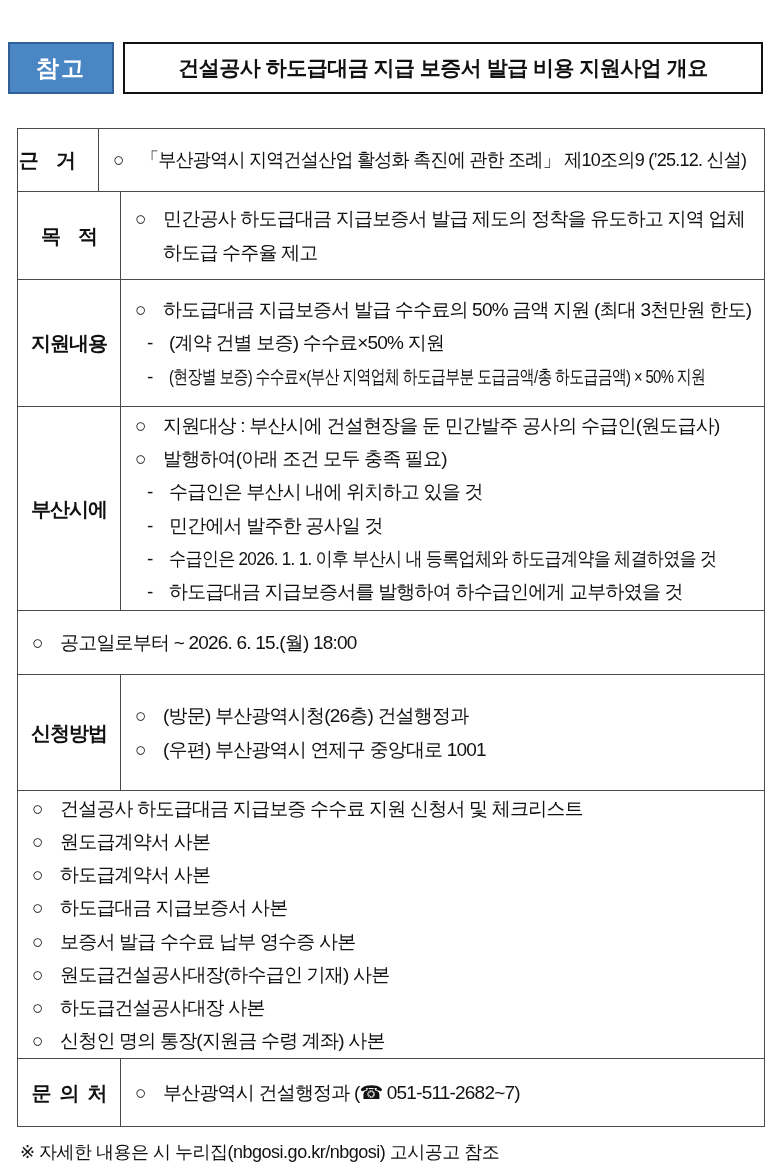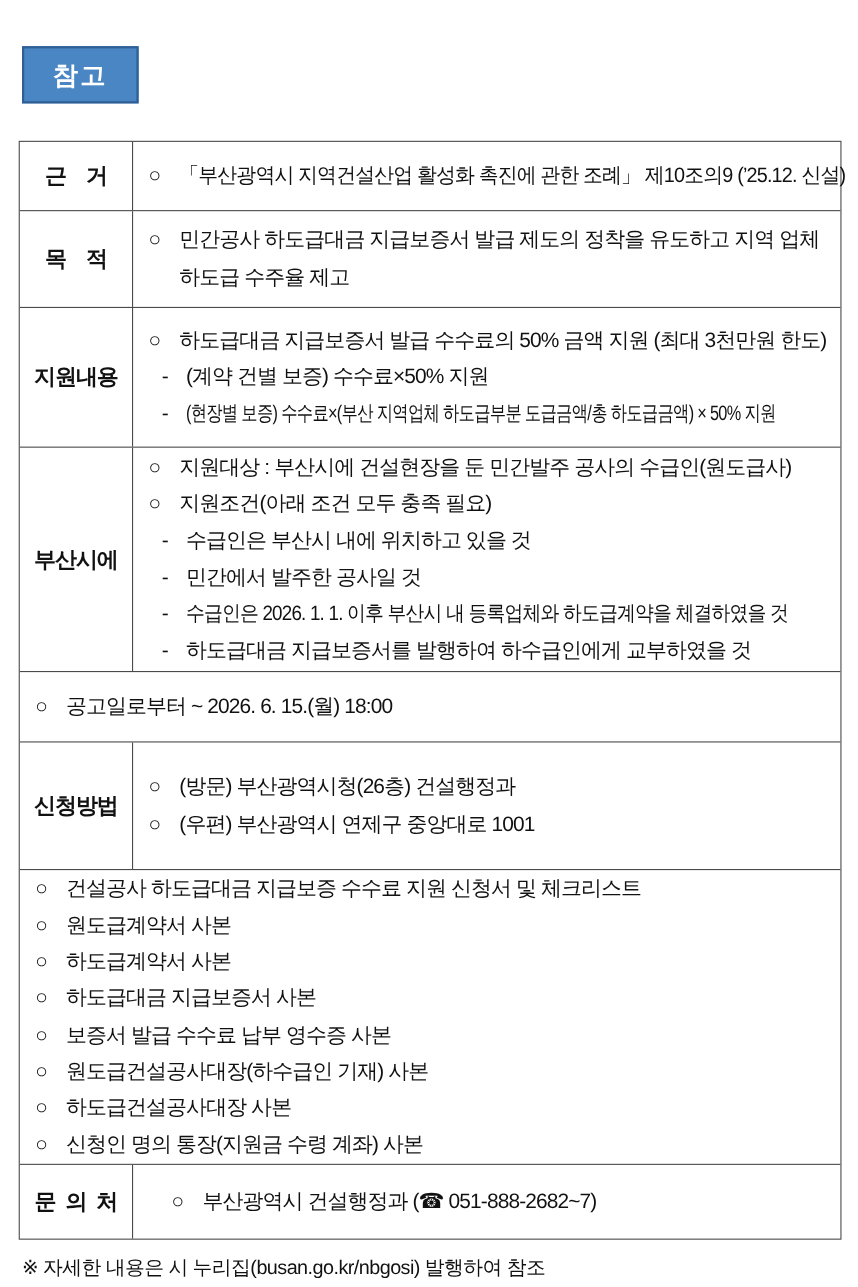--- a/index.html
+++ b/index.html
@@ -3,47 +3,47 @@
 <meta charset="utf-8">
 <style>
   * { margin:0; padding:0; box-sizing:border-box; }
   html,body { background:#ffffff; }
   .page {
     position:relative; width:780px; height:1170px; background:#ffffff;
     font-family:"Liberation Sans","DejaVu Sans",sans-serif; color:#111;
     overflow:hidden;
   }
   
-  .header { position:absolute; left:20px; top:42px; width:755px; height:63px; display:flex; gap:9px; }
+  .header { position:absolute; left:8px; top:42px; width:755px; height:63px; display:flex; gap:9px; }
   .badge {
     width:106px; height:52px; background:#4a86c4; border:2px solid #2f5f94;
     color:#ffffff; font-weight:bold; font-size:23px;
     display:flex; align-items:center; justify-content:center; letter-spacing:2px;
   }
   .title-box {
     flex:1; height:52px; border:2px solid #111111; background:#ffffff;
     display:flex; align-items:center; justify-content:center;
     font-weight:bold; font-size:21px; letter-spacing:-0.5px; white-space:nowrap;
   }
   
   .info-table { position:absolute; left:17px; top:128px; width:748px; border:1px solid #4a4a4a; }
   .trow { display:flex; border-top:1px solid #4a4a4a; }
-  .trow:first-child { border-top:none; }
+  .trow:first-child { border-top:none;justify-content:center; }
   .tlabel {
     width:103px; flex:none; border-right:1px solid #4a4a4a;
     display:flex; align-items:center; justify-content:center; text-align:center;
     font-weight:bold; font-size:20px; white-space:pre-wrap; line-height:1.3;
     letter-spacing:-1px;
   }
   .tcontent {
     flex:1; padding:6px 8px 6px 14px; display:flex; flex-direction:column;
     justify-content:center; font-size:19px; line-height:1.74; letter-spacing:-0.8px;
   }
   .r0 { height:62px; } .r1 { height:88px; } .r2 { height:127px; } .r3 { height:204px; }
-  .r4 { height:64px; } .r5 { height:116px; } .r6 { height:268px; } .r7 { height:68px;gap:21px; }
+  .r4 { height:64px; } .r5 { height:116px; } .r6 { height:268px; } .r7 { height:68px; }
   .item { display:flex; align-items:flex-start; }
   .item .marker { flex:none; width:28px; }
   .item.dash { padding-left:12px; }
   .item.dash .marker { width:22px; }
   .item.cont { padding-left:94px; }
   .item.cont .marker { width:0; }
   .item .text { flex:1; }
   .fit80 .text, .fit90 .text, .fit95 .text { flex:none; display:inline-block; white-space:nowrap; transform-origin:left center; }
   .fit80 .text { transform:scaleX(0.78); }
   .fit90 .text { transform:scaleX(0.90); }
@@ -51,20 +51,21 @@
   
   .footer-note { position:absolute; left:20px; top:1140px; font-size:18px; letter-spacing:-0.5px; }
 </style>
 </head>
 <body>
 
 <div class="page">
 
   <div class="header">
     <div class="badge">참고</div>
+    <div class="title-box">건설공사 하도급대금 지급 보증서 발급 비용 지원사업 개요</div>
   </div>
 
   <div class="info-table">
 
     <div class="trow r0">
       <div class="tlabel">근    거</div>
       <div class="tcontent">
         <div class="item circle fit95">
           <span class="marker">○</span>
           <span class="text">「부산광역시 지역건설산업 활성화 촉진에 관한 조례」 제10조의9  (’25.12. 신설)</span>
@@ -102,21 +103,21 @@
 
     <div class="trow r3">
       <div class="tlabel">부산시에</div>
       <div class="tcontent">
         <div class="item circle">
           <span class="marker">○</span>
           <span class="text">지원대상 : 부산시에 건설현장을 둔 민간발주 공사의 수급인(원도급사)</span>
         </div>
         <div class="item circle">
           <span class="marker">○</span>
-          <span class="text">지원조건(아래 조건 모두 충족 필요)</span>
+          <span class="text">발행하여(아래 조건 모두 충족 필요)</span>
         </div>
         <div class="item dash">
           <span class="marker">-</span>
           <span class="text">수급인은 부산시 내에 위치하고 있을 것</span>
         </div>
         <div class="item dash">
           <span class="marker">-</span>
           <span class="text">민간에서 발주한 공사일 것</span>
         </div>
         <div class="item dash fit90">
@@ -188,22 +189,22 @@
           <span class="text">신청인 명의 통장(지원금 수령 계좌) 사본</span>
         </div>
       </div>
     </div>
 
     <div class="trow r7">
       <div class="tlabel">문  의  처</div>
       <div class="tcontent">
         <div class="item circle">
           <span class="marker">○</span>
-          <span class="text">부산광역시 건설행정과 (☎ 051-888-2682~7)</span>
+          <span class="text">부산광역시 건설행정과 (☎ 051-511-2682~7)</span>
         </div>
       </div>
     </div>
 
   </div>
 
-  <div class="footer-note">※  자세한 내용은 시 누리집(busan.go.kr/nbgosi) 발행하여 참조</div>
+  <div class="footer-note">※  자세한 내용은 시 누리집(nbgosi.go.kr/nbgosi) 고시공고 참조</div>
 
 </div>
 
 </body></html>

